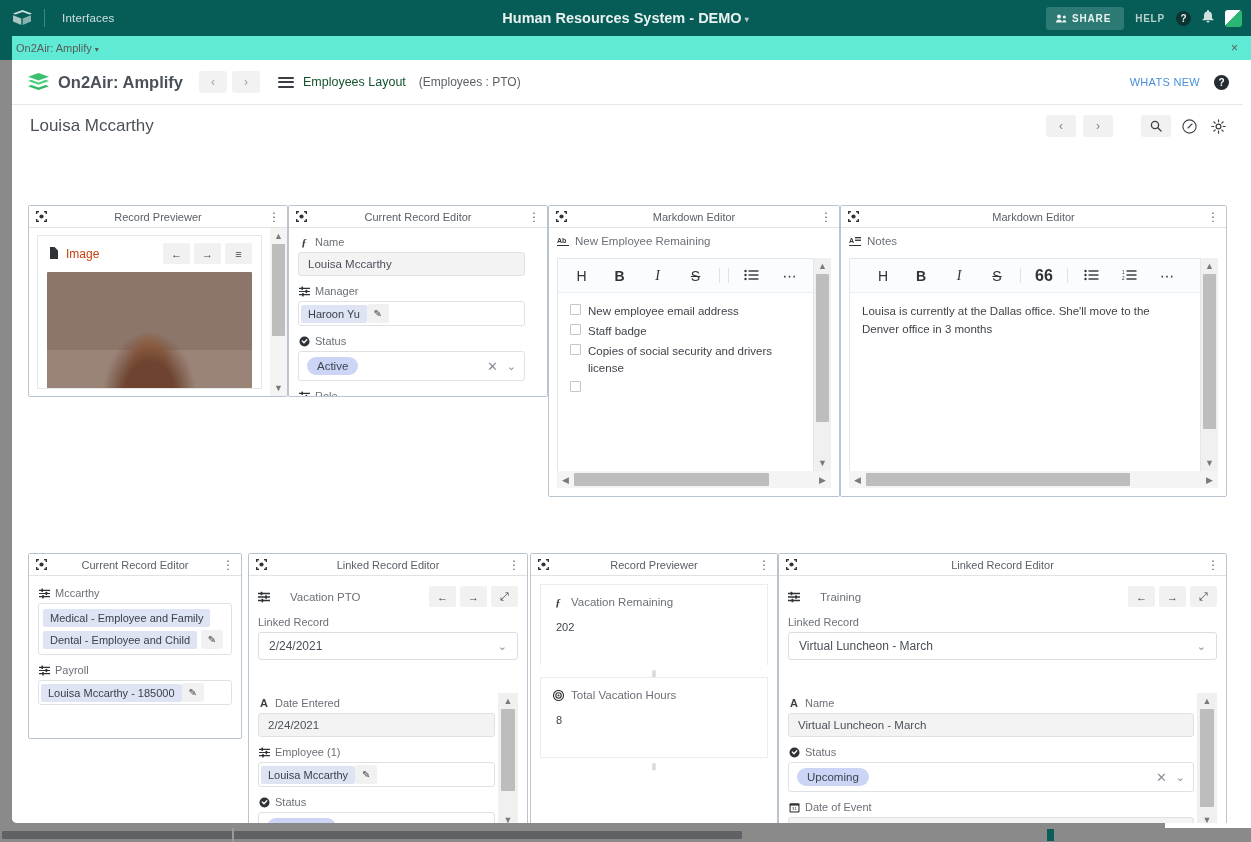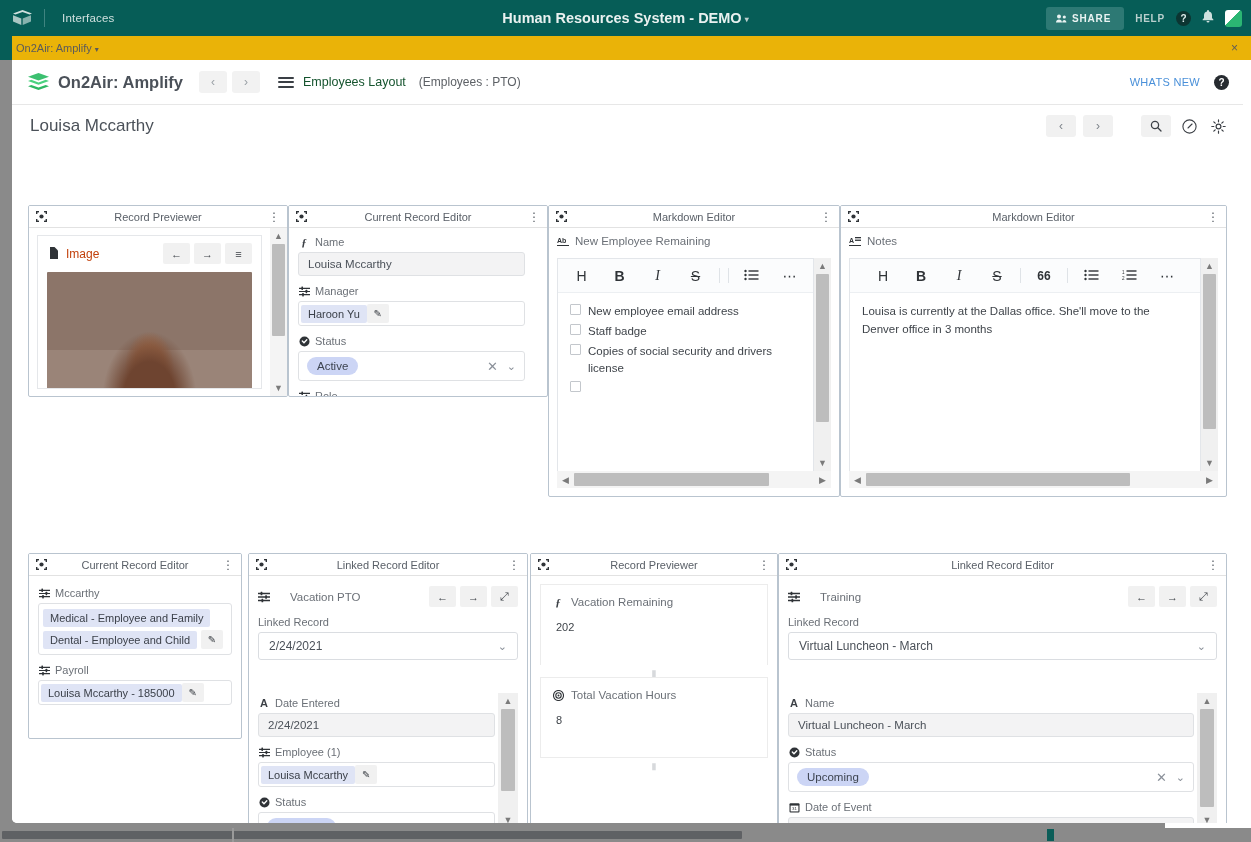--- a/index.html
+++ b/index.html
@@ -37,21 +37,21 @@
   .circ-q {
     width:15px;height:15px;border-radius:50%;background:#0c3532;color:#dfeceb;
     font-size:10px;display:flex;align-items:center;justify-content:center;font-weight:700;
   }
   .bell { color:#cfe0de; font-size:13px; }
   .avatar-sq { width:17px;height:17px;border-radius:3px;background:#8bc34a;
     background:linear-gradient(135deg,#ffffff 0 45%, #2bb673 45% 100%); }
 
   
   .tabstrip {
-    position:absolute; left:0; top:36px; width:1251px; height:24px; background:#eab308;
+    position:absolute; left:0; top:36px; width:1251px; height:24px; background:#5eead4;
     display:flex; align-items:center;
   }
   .tabstrip::before{content:"";position:absolute;left:0;top:0;width:12px;height:24px;background:#065d57;}
   .tab-label { margin-left:16px; font-size:11px; color:#5b5b5b; }
   .tab-label .caret{font-size:8px;margin-left:3px;}
   .tab-close { margin-left:auto; margin-right:13px; font-size:12px; color:#5b5b5b; cursor:pointer;}
 
   
   .appbody {
     position:absolute; left:12px; top:60px; width:1231px; height:763px;
@@ -550,21 +550,21 @@
             </span>
             <span>Notes</span>
           </div>
           <div class="md-frame">
             <div class="md-toolbar">
               <span class="md-btn">H</span>
               <span class="md-btn" style="font-weight:700">B</span>
               <span class="md-btn" style="font-style:italic;font-family:'Liberation Serif',serif">I</span>
               <span class="md-btn" style="text-decoration:line-through">S</span>
               <span class="md-div"></span>
-              <span class="md-btn" style="font-size:12px;font-weight:700">66</span>
+              <span class="md-btn" style="font-size:16px;font-weight:700">66</span>
               <span class="md-div"></span>
               <span class="md-btn">
                 <svg width="15" height="12" viewBox="0 0 15 12">
                     <g fill="#2f3337">
                       <circle cx="1.5" cy="2" r="1.2"></circle>
                       <circle cx="1.5" cy="6" r="1.2"></circle>
                       <circle cx="1.5" cy="10" r="1.2"></circle>
                       <rect x="4.5" y="1.3" width="10" height="1.4"></rect>
                       <rect x="4.5" y="5.3" width="10" height="1.4"></rect>
                       <rect x="4.5" y="9.3" width="10" height="1.4"></rect>

